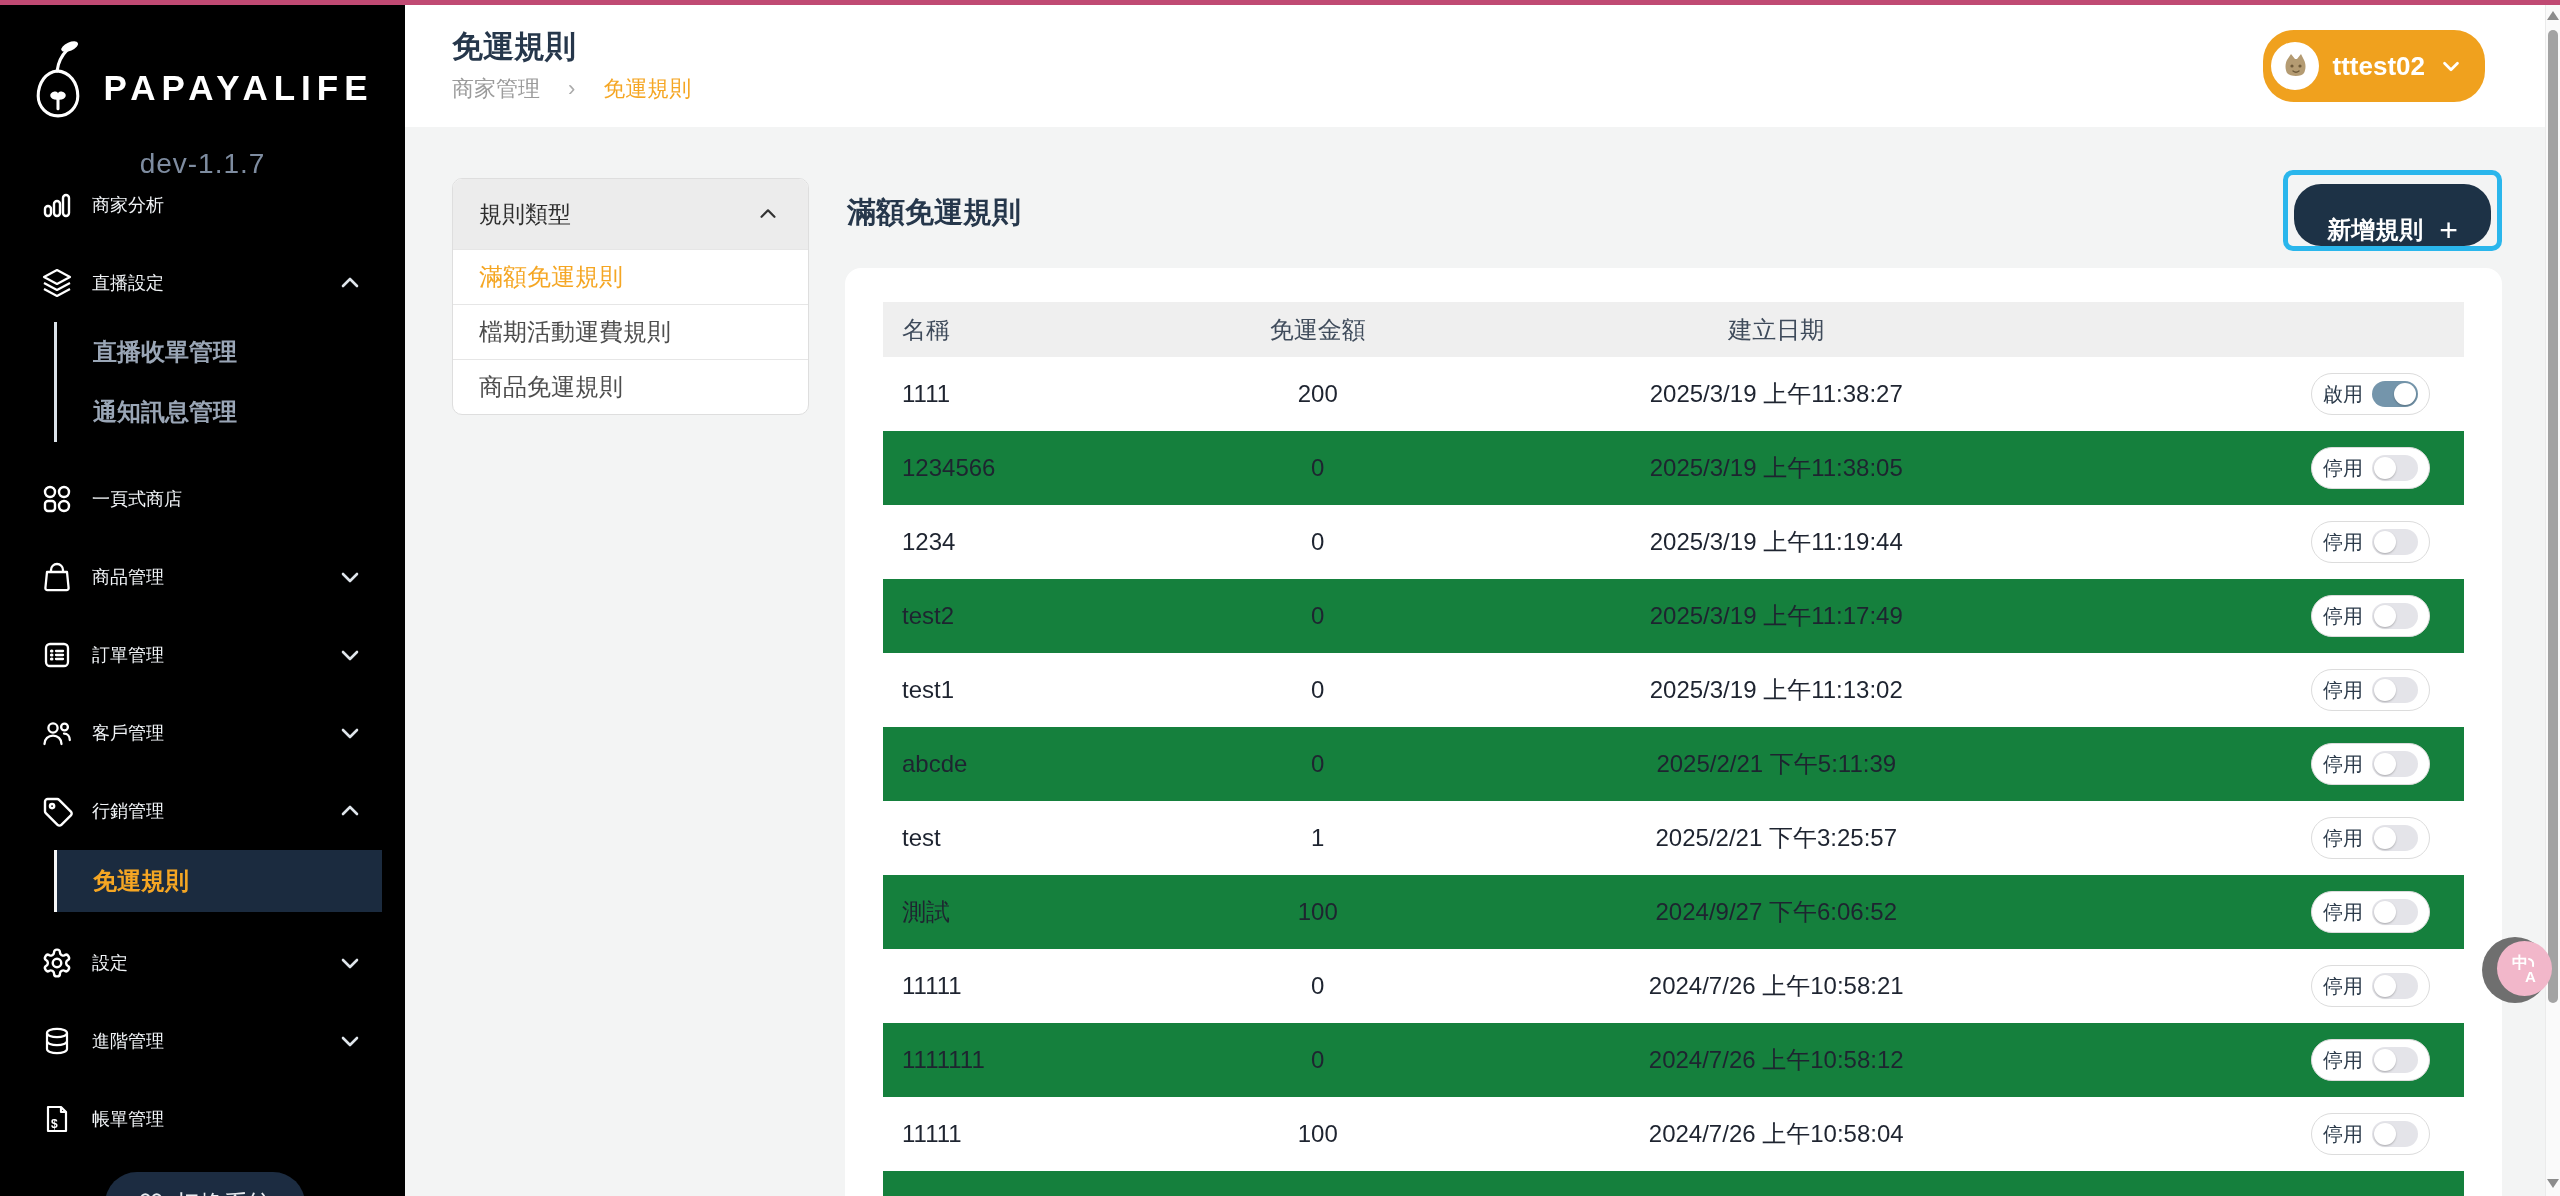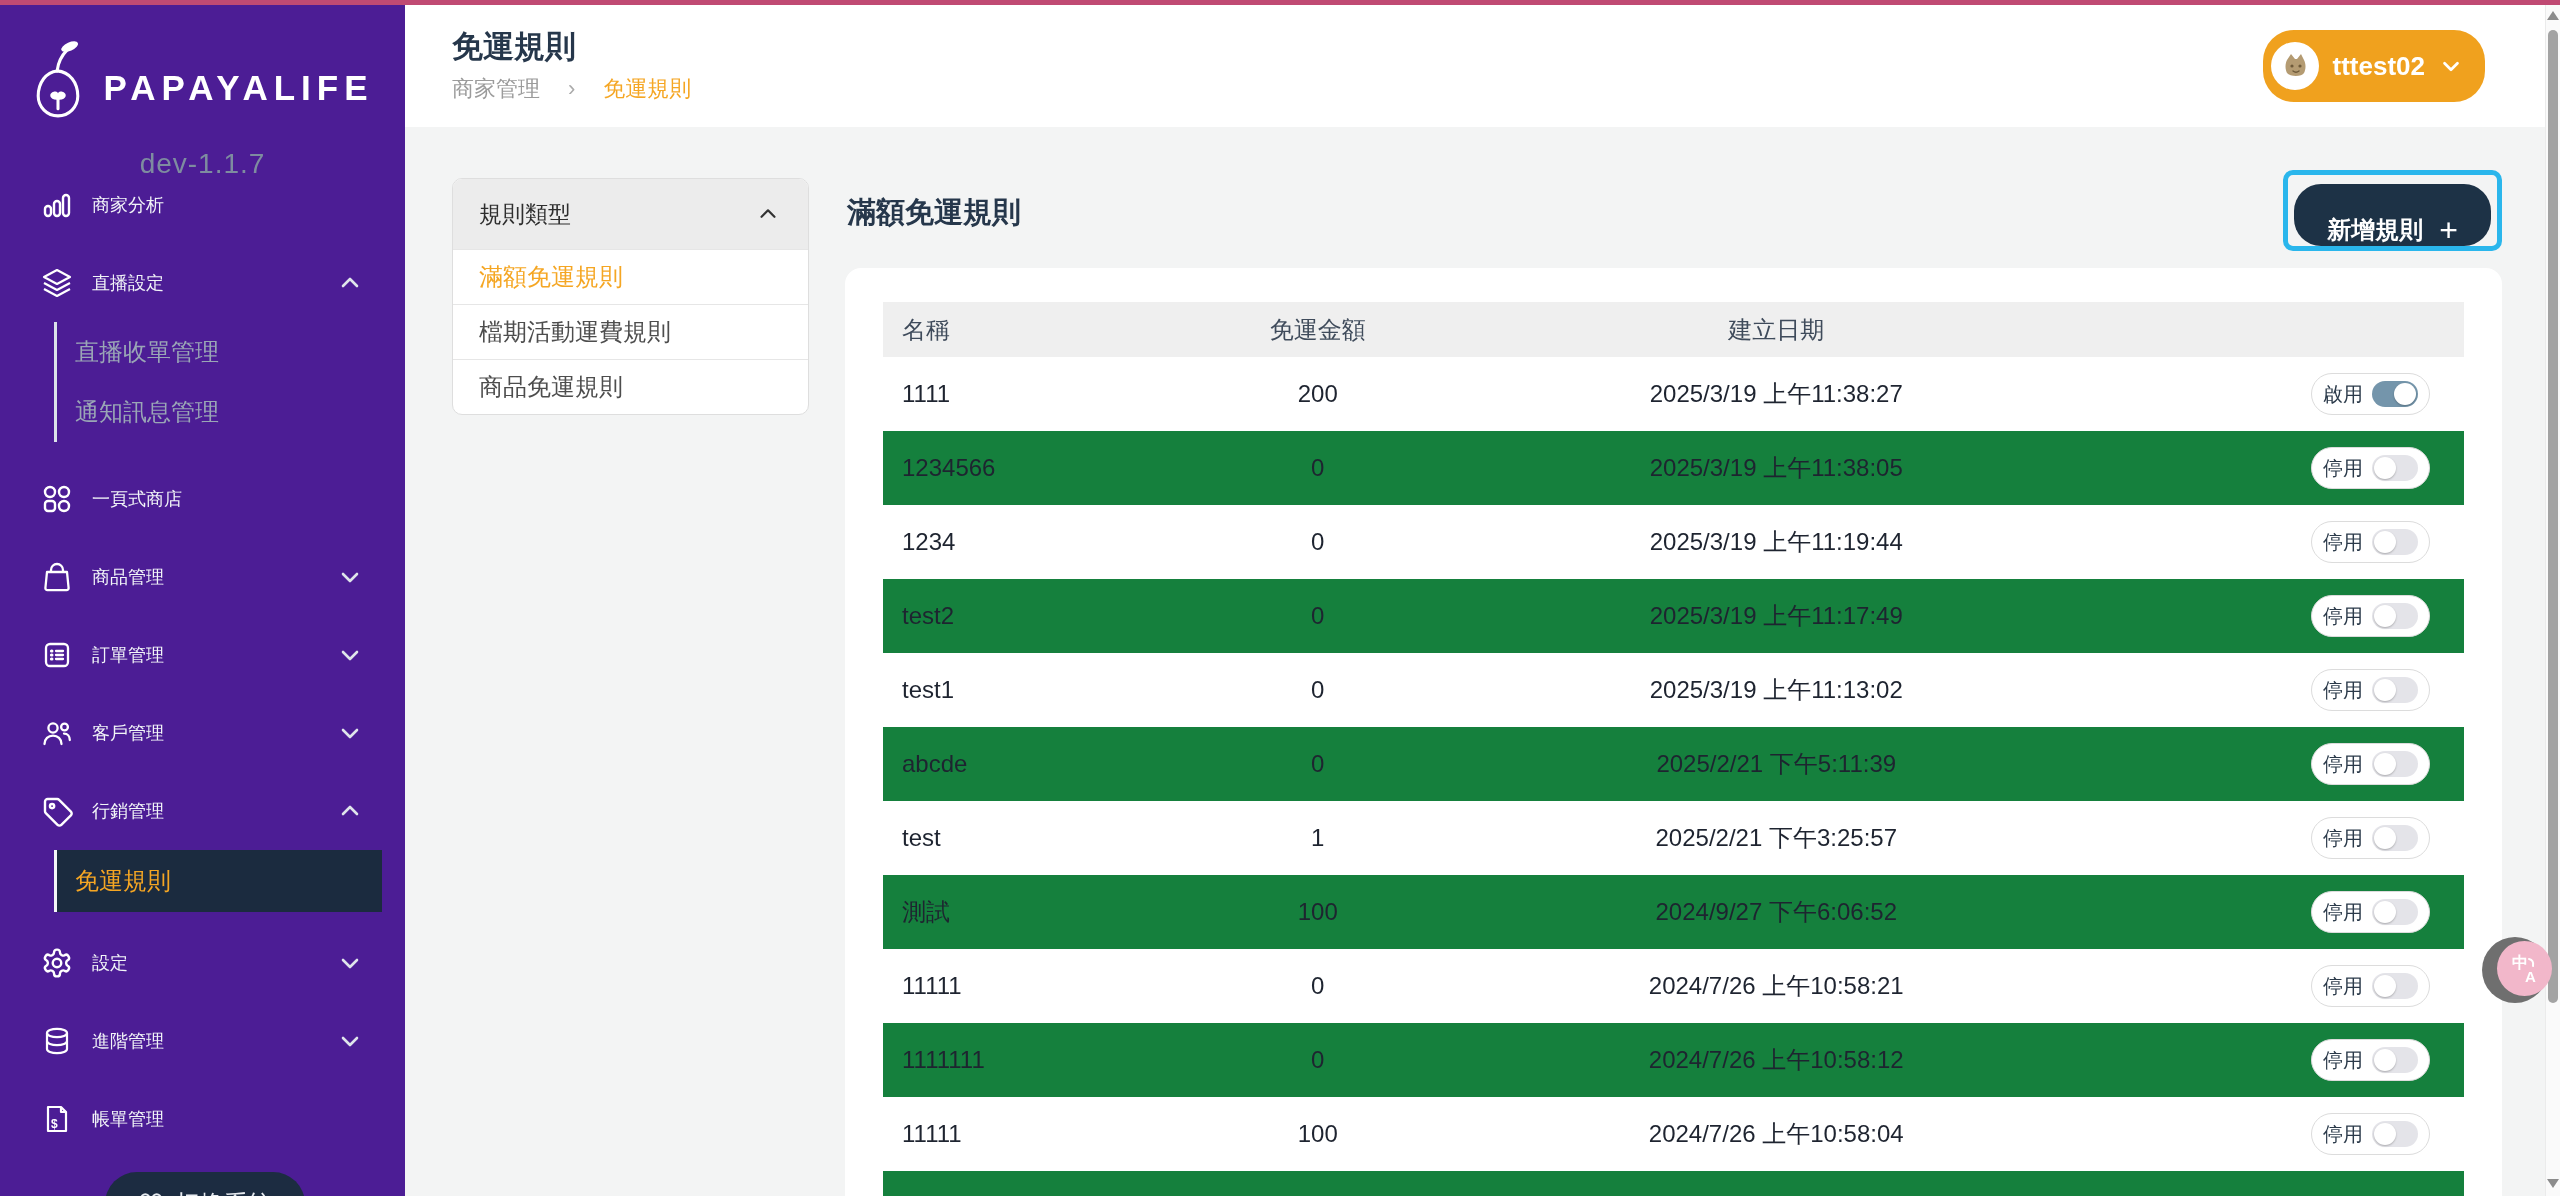--- a/index.html
+++ b/index.html
@@ -3,31 +3,31 @@
 <meta charset="utf-8">
 <style>
   * { margin:0; padding:0; box-sizing:border-box; }
   html,body { width:2560px; height:1196px; overflow:hidden; font-family:"Liberation Sans","DejaVu Sans",sans-serif; }
   .screen { position:relative; width:2560px; height:1196px; background:#F3F4F4; }
 
   
   .top-accent { position:absolute; left:0; top:0; width:2560px; height:5px; background:#C04A73; z-index:60; }
 
   
-  .sidebar { position:absolute; left:0; top:0; width:405px; height:1196px; background:#4c1d95; color:#F2F5F8; z-index:20; }
+  .sidebar { position:absolute; left:0; top:0; width:405px; height:1196px; background:#000000; color:#F2F5F8; z-index:20; }
   .logo-area { height:166px; display:flex; flex-direction:column; align-items:center; padding-top:38px; }
   .logo-row { display:flex; align-items:center; gap:18px; }
   .brand { font-size:35px; font-weight:700; letter-spacing:6px; color:#FFFFFF; }
   .version { margin-top:10px; font-size:28px; color:#7E8CA0; letter-spacing:1px; }
   .menu-item { height:78px; display:flex; align-items:center; padding-left:40px; position:relative; cursor:pointer; }
   .menu-item .mi-icon { width:34px; height:34px; flex:0 0 34px; display:flex; align-items:center; justify-content:center; }
   .menu-item .mi-label { margin-left:18px; font-size:18px; font-weight:500; color:#F2F5F8; }
   .menu-item .chev { position:absolute; right:42px; top:50%; transform:translateY(-50%); }
   .submenu { margin-left:54px; margin-right:23px; border-left:3px solid #DCE3EA; margin-bottom:18px; }
-  .sub-item { height:60px; display:flex; align-items:center; padding-left:18px; font-size:24px; color:#9AA6B6; cursor:pointer; }
+  .sub-item { height:60px; display:flex; align-items:center; padding-left:36px; font-size:24px; color:#9AA6B6; cursor:pointer;font-weight:bold; }
   .submenu.active-wrap { border-left:3px solid #F5F6F7; background:#1B2B3F; margin-bottom:12px; }
   .submenu.active-wrap .sub-item { height:62px; color:#F5A623; }
   .bottom-pill { position:absolute; left:105px; top:1172px; width:200px; height:64px; border-radius:32px; background:#1C2C41; display:flex; align-items:center; justify-content:center; gap:12px; font-size:24px; color:#E8ECF1; cursor:pointer; }
 
   
   .header { position:absolute; left:405px; top:0; width:2155px; height:127px; background:#FFFFFF; z-index:10; }
   .page-title { position:absolute; left:47px; top:26px; font-size:31px; font-weight:700; color:#26374B; }
   .breadcrumb { position:absolute; left:47px; top:74px; display:flex; align-items:center; gap:28px; font-size:22px; }
   .bc-root { color:#9B9B9B; }
   .bc-sep { color:#ABABAB; font-size:22px; }

